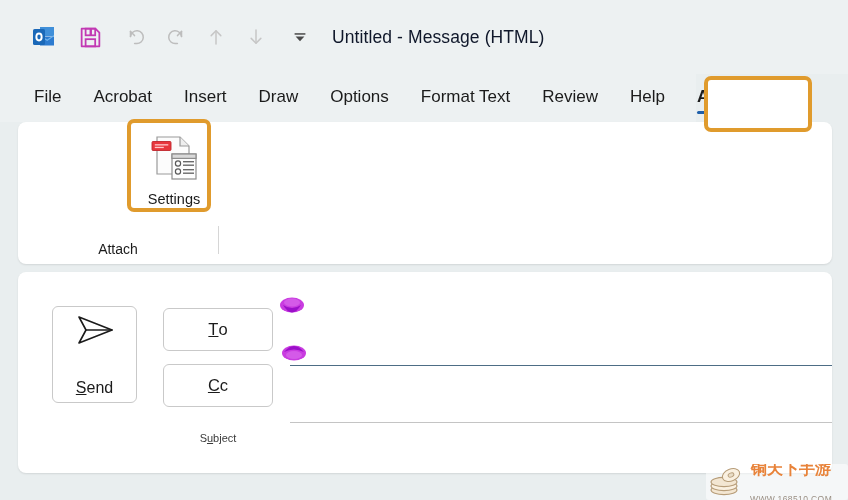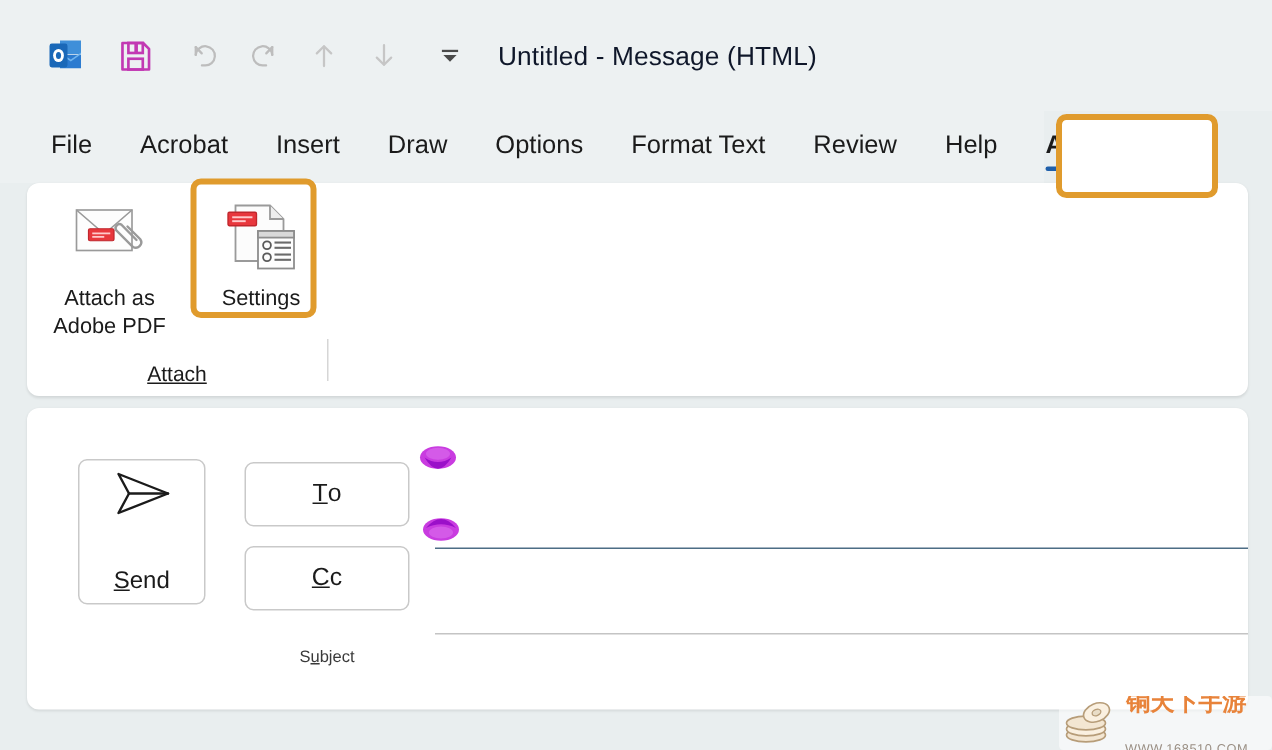--- a/index.html
+++ b/index.html
@@ -136,21 +136,20 @@
     z-index: 6;
     background: transparent;
   }
   #attach-group-label {
     position: absolute;
     left: 0; bottom: 7px;
     width: 200px;
     text-align: center;
     font-size: 14px;
     color: #1b1b1b;
-    text-decoration: underline;
   }
   #group-separator {
     position: absolute;
     left: 200px; top: 104px;
     width: 1px; height: 28px;
     background: #d6d6d6;
   }
 
   
   #compose {
@@ -342,36 +341,20 @@
     <span class="tab-underline"></span>
   </div>
 </div>
 
 <div id="acrobat-callout"></div>
 
 <div id="ribbon">
 
   <div id="attach-group">
 
-    <div class="ribbon-btn" id="attach-pdf-button">
-      <div class="btn-icon">
-        <svg width="56" height="46" viewBox="0 0 56 46">
-          <rect x="6" y="5" width="37" height="27" fill="#fdfdfd" stroke="#9a9a9a" stroke-width="1.1"></rect>
-          <path d="M6 5 L24.5 21 L43 5" fill="none" stroke="#9a9a9a" stroke-width="1.1"></path>
-          <rect x="14" y="17.5" width="17" height="8" rx="1" fill="#e8373d" stroke="#c0262c" stroke-width="0.8"></rect>
-          <rect x="16.5" y="20" width="12" height="1.2" fill="#ffc9cb"></rect>
-          <rect x="16.5" y="22.3" width="8" height="1.2" fill="#ffc9cb"></rect>
-          <path d="M40 16 L48.5 24.5 a3.6 3.6 0 0 1 -5 5 L32.5 18.5 a2.6 2.6 0 0 1 3.6 -3.6 L46 25" fill="none" stroke="#9a9a9a" stroke-width="1.6" stroke-linecap="round"></path>
-        </svg>
-      </div>
-      <div class="btn-label">
-        <span>Attach as</span><br>
-        <span>Adobe PDF</span>
-      </div>
-    </div>
 
     <div class="ribbon-btn" id="settings-button">
       <div class="btn-icon">
         <svg width="52" height="48" viewBox="0 0 52 48">
           <path d="M9 3 H32 L41 12 V40 H9 Z" fill="#fcfcfc" stroke="#9a9a9a" stroke-width="1.2"></path>
           <path d="M32 3 L32 12 L41 12" fill="#eeeeee" stroke="#9a9a9a" stroke-width="1.2"></path>
           <rect x="4" y="7.5" width="19" height="9" rx="1" fill="#e8373d" stroke="#c0262c" stroke-width="0.9"></rect>
           <rect x="6.8" y="10.2" width="13.5" height="1.3" fill="#ffc9cb"></rect>
           <rect x="6.8" y="12.8" width="9" height="1.3" fill="#ffc9cb"></rect>
           <rect x="24" y="20" width="24" height="25" fill="#fdfdfd" stroke="#8d8d8d" stroke-width="1.2"></rect>

